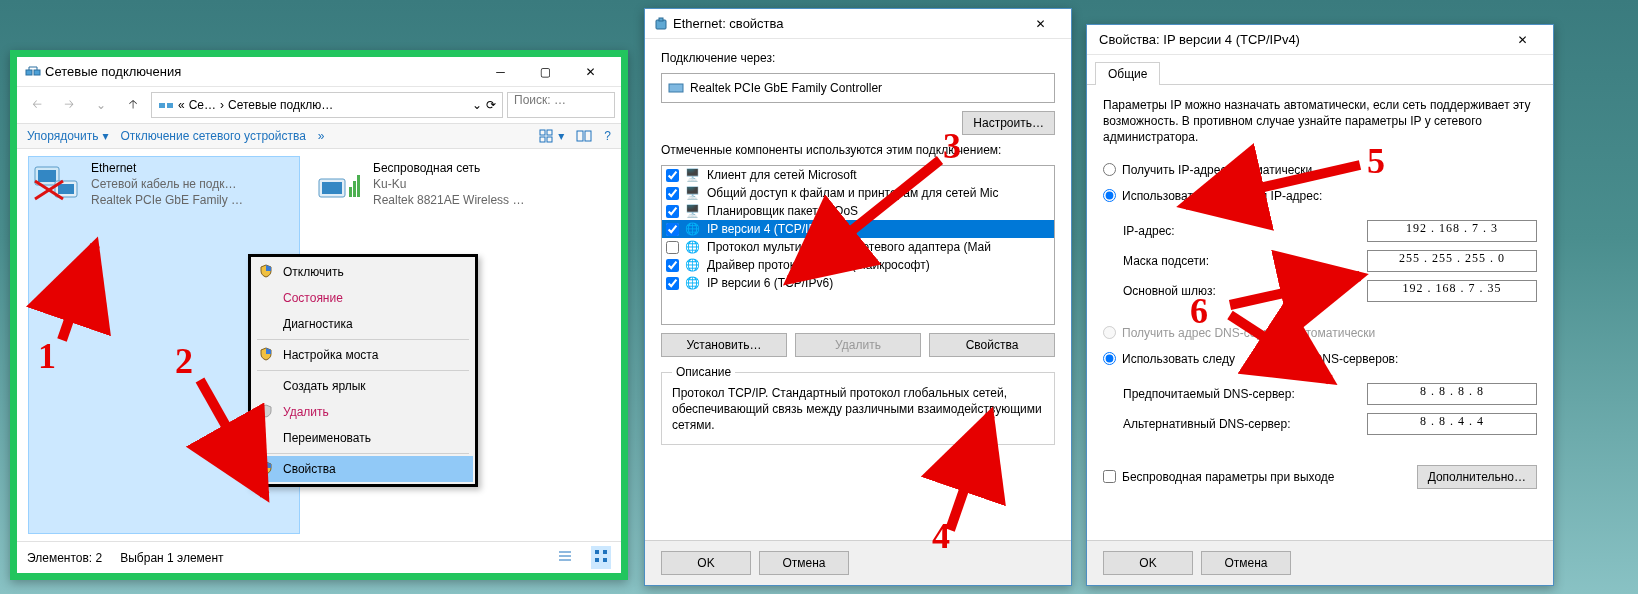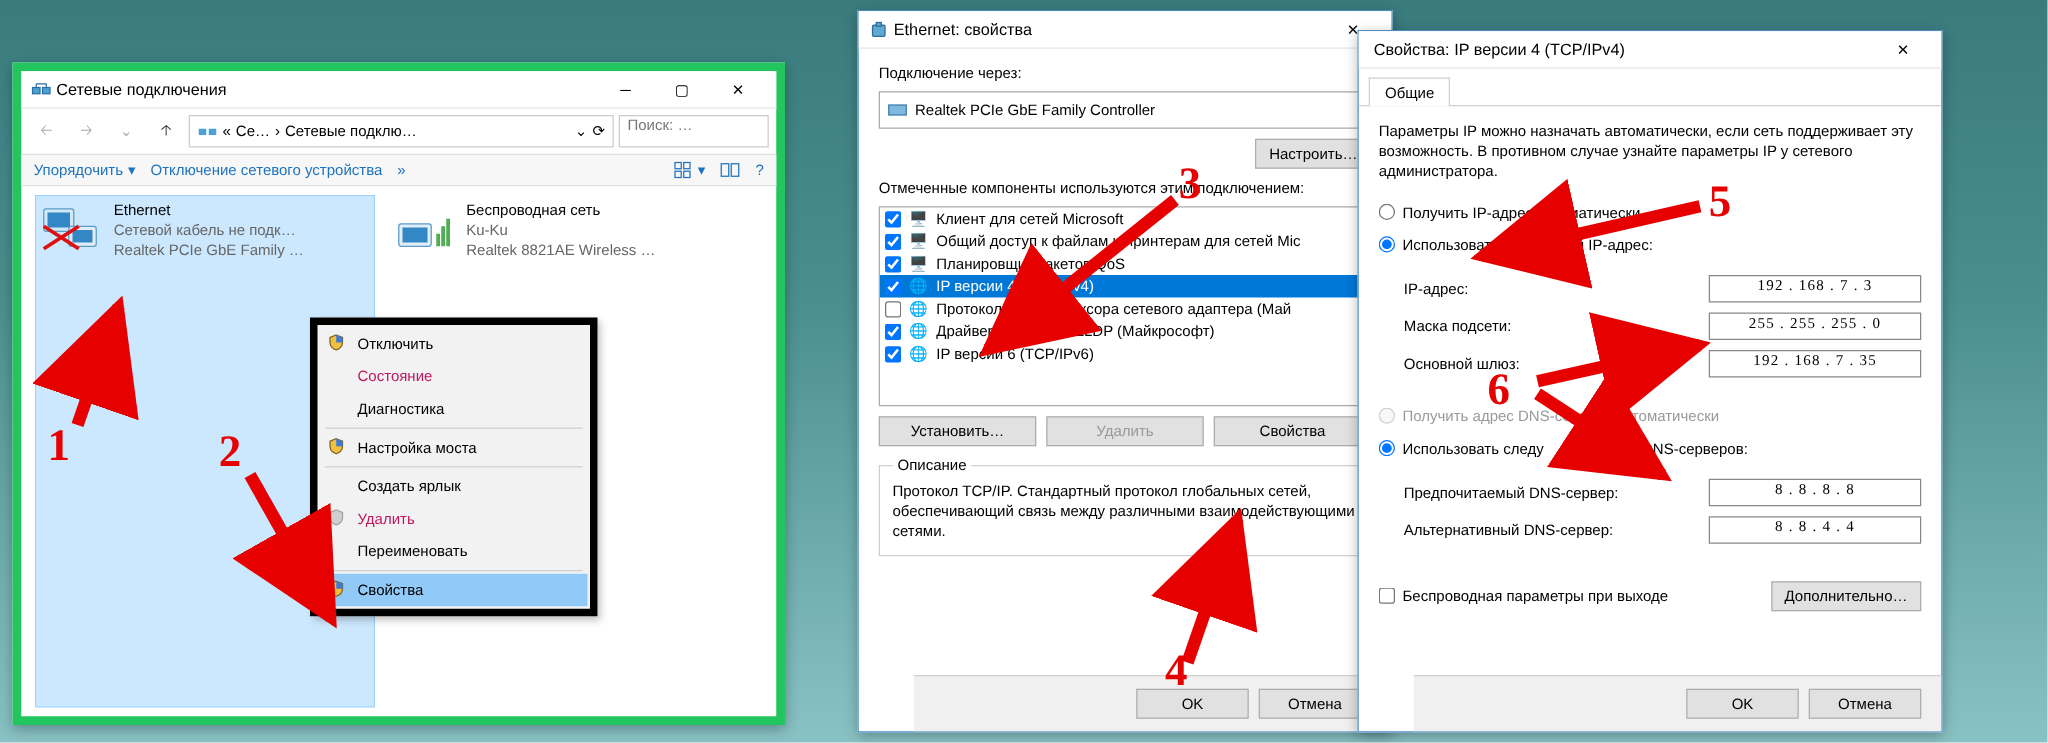--- a/index.html
+++ b/index.html
@@ -6,44 +6,44 @@
   body { background: linear-gradient(180deg, #3a7b7e 0%, #4a8e8e 40%, #89c2c4 100%); width: 1638px; height: 594px; position: relative; overflow: hidden; }
   .window { position: absolute; background: #fff; border: 7px solid #22c55e; box-shadow: 0 3px 10px rgba(0,0,0,0.3); }
   .titlebar { height: 30px; display: flex; align-items: center; padding: 0 8px; background: #fff; border-bottom: 1px solid #e6e6e6; }
   .titlebar .title { flex: 1; color: #000; font-size: 13px; padding-left: 4px;}
   .winbtns { display: flex; }
   .winbtn { width: 45px; height: 28px; display: flex; align-items: center; justify-content: center; cursor: pointer; }
   .toolbar { display: flex; align-items: center; padding: 4px 6px; border-bottom: 1px solid #e1e1e1; gap:4px;}
   .navbtn { width: 28px; height: 28px; display:flex; align-items:center; justify-content:center; color:#aaa; border-radius:2px;}
   .navbtn.active { color:#1e1e1e;}
   .addressbar { flex: 1; border: 1px solid #ccc; height: 26px; display: flex; align-items: center; padding: 0 6px; gap:4px; background:#fff;}
-  .searchbox { width: 120px; border: 1px solid #ccc; height: 26px; padding: 0 6px; color:#777;}
+  .searchbox { width: 108px; border: 1px solid #ccc; height: 26px; padding: 0 6px; color:#777;}
   .cmdbar { display:flex; align-items:center; padding: 4px 10px; gap: 12px; border-bottom:1px solid #e1e1e1; background:#f7f7f7;justify-content:flex-end;}
   .cmdbtn { display:flex; align-items:center; gap:4px; color:#1e73be; cursor:pointer;}
   .explorer-body { position: relative; flex:1; padding: 8px 12px; display:flex; gap:12px; }
   .conn-item { display:flex; gap:10px; width: 270px; padding:4px;}
   .conn-item.selected { background:#cce8ff; outline:1px solid #99d1ff;}
   .conn-icon { width:48px; height:42px; position:relative;}
   .conn-text { display:flex; flex-direction:column; gap:2px;}
   .statusbar { border-top:1px solid #e1e1e1; padding:4px 10px; display:flex; align-items:center; gap:18px;}
-  .ctxmenu { position:absolute; left:248px; top:254px; background:#f2f2f2; border:6px solid #000000; width:230px; box-shadow:3px 3px 6px rgba(0,0,0,0.25); z-index:20; padding:2px;}
+  .ctxmenu { position:absolute; left:248px; top:254px; background:#f2f2f2; border:3px solid #000000; width:230px; box-shadow:3px 3px 6px rgba(0,0,0,0.25); z-index:20; padding:2px;}
   .ctxitem { padding:6px 8px 6px 30px; position:relative; cursor:pointer; color:#000;}
   .ctxitem.disabled { color:#be185d;}
   .ctxitem.highlight { background:#91c9f7;}
   .ctxsep { height:1px; background:#d0d0d0; margin:2px 4px;}
   .shield-ico { position:absolute; left:6px; top:5px; width:14px; height:14px;}
   .dlg { position:absolute; background:#fff; border:1px solid #4c8ec2; box-shadow: 0 3px 10px rgba(0,0,0,0.3); }
   .tabstrip { display:flex; padding: 6px 8px 0 8px; gap:2px; border-bottom:1px solid #d0d0d0;}
   .tab { padding:4px 12px; border:1px solid #d0d0d0; border-bottom:none; background:#fff; position:relative;}
   .tab.inactive { background:#f2f2f2; color:#555; border-bottom:1px solid #d0d0d0;}
   .tab.active { z-index:1; top:1px; background:#fff;}
   .dlgbody { padding:12px 16px; display:flex; flex-direction:column; gap:8px;}
   .groupbox { border:1px solid #d0d0d0; padding:8px 10px; }
   .button { min-width:90px; height:24px; border:1px solid #adadad; background:#e1e1e1; display:flex; align-items:center; justify-content:center; cursor:pointer; padding: 0 10px;}
-  .btnrow { display:flex; justify-content:flex-end; gap:8px; padding:10px 16px; border-top:1px solid #d0d0d0; background:#f0f0f0;margin-left:44px;}
+  .btnrow { display:flex; gap:8px; padding:10px 16px; border-top:1px solid #d0d0d0; background:#f0f0f0;}
   .listbox { border:1px solid #aaa; height:160px; overflow:auto; background:#fff;}
   .listrow { display:flex; align-items:center; gap:6px; padding:2px 4px; white-space:nowrap;}
   .listrow.selected { background:#0078d7; color:#fff;}
   .chk { width:13px; height:13px;}
   .netico { width:16px; height:14px; display:inline-flex; align-items:center; justify-content:center;}
   .ip-row { display:flex; justify-content:space-between; align-items:center; padding:4px 0;}
   .ip-field { border:1px solid #888; width:170px; height:22px; text-align:center; letter-spacing:1px; font-family: "Segoe UI"; background:#fff;}
   .radio-row { display:flex; align-items:center; gap:6px; padding:3px 0;}
   .radio-row.disabled { color:#9a9a9a;}
   .annotation { position:absolute; color:#e60000; font-family: Georgia, 'Times New Roman', serif; font-size:36px; font-weight:bold; z-index:50; pointer-events:none;}
@@ -137,20 +137,36 @@
             <rect x="38" y="20" width="3" height="16" fill="#4caf50"></rect>
             <rect x="42" y="14" width="3" height="22" fill="#4caf50"></rect>
           </svg>
       </div>
       <div class="conn-text">
         <span>Беспроводная сеть</span>
         <span style="color:#666;">Ku-Ku</span>
         <span style="color:#666;">Realtek 8821AE Wireless …</span>
       </div>
     </div>
+  </div>
+  <div class="statusbar">
+    <span>Элементов: 2</span>
+    <span>Выбран 1 элемент</span>
+    <span style="flex:1"></span>
+    <span><svg width="16" height="16" viewBox="0 0 16 16">
+          <line x1="2" y1="4" x2="14" y2="4" stroke="#1e73be"></line>
+          <line x1="2" y1="8" x2="14" y2="8" stroke="#1e73be"></line>
+          <line x1="2" y1="12" x2="14" y2="12" stroke="#1e73be"></line>
+        </svg></span>
+    <span style="background:#cce8ff; padding:2px;"><svg width="16" height="16" viewBox="0 0 16 16">
+          <rect x="2" y="2" width="4" height="4" fill="#1e73be"></rect>
+          <rect x="10" y="2" width="4" height="4" fill="#1e73be"></rect>
+          <rect x="2" y="10" width="4" height="4" fill="#1e73be"></rect>
+          <rect x="10" y="10" width="4" height="4" fill="#1e73be"></rect>
+        </svg></span>
   </div>
 </div>
 
 <div class="ctxmenu">
   <div class="ctxitem"><span class="shield-ico"><svg viewBox="0 0 14 14">
           <path d="M7 1 L12 3 V7 C12 10 10 12 7 13 C4 12 2 10 2 7 V3 Z" fill="#f0c040" stroke="#806020"></path>
           <path d="M7 1 L12 3 V7 L7 7 Z" fill="#3a7bd5"></path>
         </svg></span><span>Отключить</span></div>
   <div class="ctxitem disabled">Состояние</div>
   <div class="ctxitem">Диагностика</div>
@@ -165,21 +181,21 @@
           <path d="M7 1 L12 3 V7 C12 10 10 12 7 13 C4 12 2 10 2 7 V3 Z" fill="#d0d0d0" stroke="#a0a0a0"></path>
         </svg></span><span>Удалить</span></div>
   <div class="ctxitem">Переименовать</div>
   <div class="ctxsep"></div>
   <div class="ctxitem highlight"><span class="shield-ico"><svg viewBox="0 0 14 14">
           <path d="M7 1 L12 3 V7 C12 10 10 12 7 13 C4 12 2 10 2 7 V3 Z" fill="#f0c040" stroke="#806020"></path>
           <path d="M7 1 L12 3 V7 L7 7 Z" fill="#3a7bd5"></path>
         </svg></span><span>Свойства</span></div>
 </div>
 
-<div class="dlg" style="left:686px; top:8px; width:428px; height:578px; display:flex; flex-direction:column;">
+<div class="dlg" style="left:644px; top:8px; width:428px; height:578px; display:flex; flex-direction:column;">
   <div class="titlebar">
     <span class="small-ico"><svg viewBox="0 0 16 16">
           <rect x="3" y="4" width="10" height="9" rx="1" fill="#5fa8d3" stroke="#2b6b95"></rect>
           <rect x="6" y="2" width="4" height="3" fill="#5fa8d3" stroke="#2b6b95"></rect>
         </svg></span>
     <span class="title">Ethernet: свойства</span>
     <div class="winbtns">
         <div class="winbtn close">✕</div>
       </div>
   </div>

